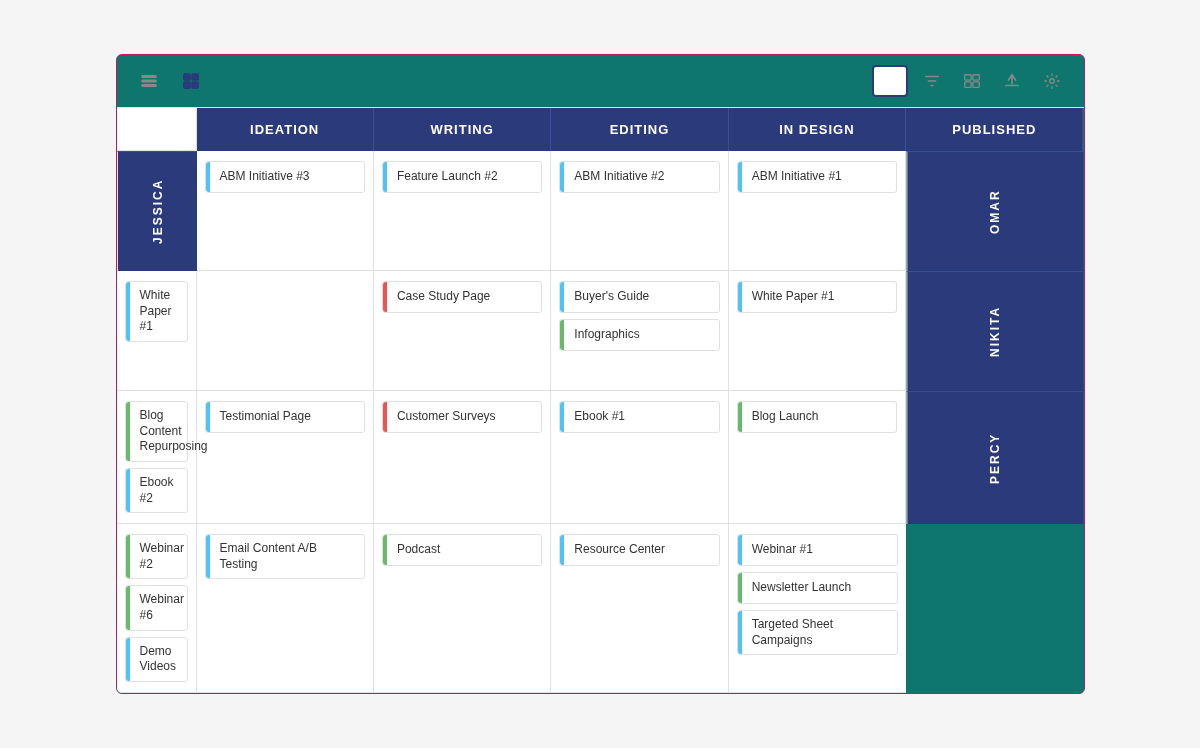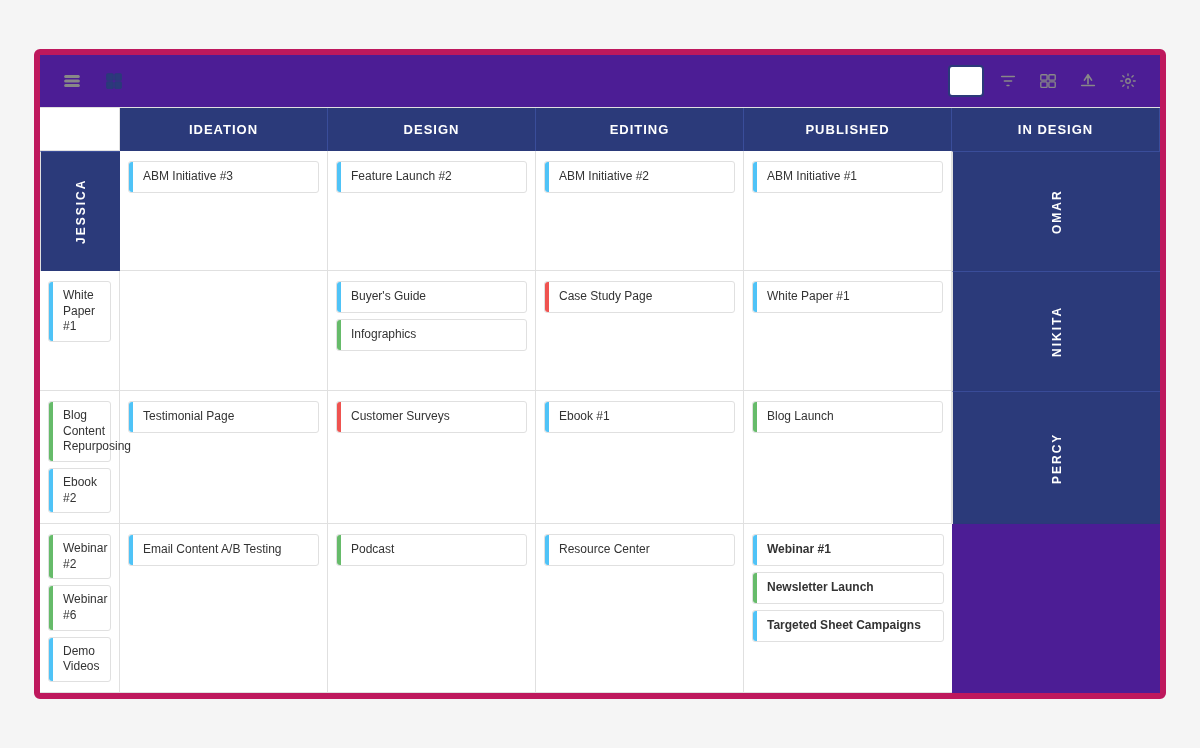--- a/index.html
+++ b/index.html
@@ -6,24 +6,24 @@
     body {
       font-family: -apple-system, BlinkMacSystemFont, 'Segoe UI', Arial, sans-serif;
       background: #f5f5f5;
       display: flex;
       justify-content: center;
       align-items: center;
       min-height: 100vh;
       padding: 20px;
     }
     .board-container {
-      background: #4c1d95;
-      border: 6px solid #be185d;
+      background: #0f766e;
+      border: 1px solid #be185d;
       border-radius: 6px;
-      width: 1132px;
+      width: 969px;
       overflow: hidden;
     }
     .toolbar {
       display: flex;
       align-items: center;
       padding: 10px 16px;
       border-bottom: 1px solid #e0e0e0;
       gap: 8px;
     }
     .toolbar-left {
@@ -106,21 +106,21 @@
       padding: 10px 8px;
       border-right: 1px solid #e0e0e0;
       border-bottom: 1px solid #e0e0e0;
       vertical-align: top;
       min-height: 120px;
       display: flex;
       flex-direction: column;
       gap: 6px;
       background: #fff;
     }
-    .cell:last-child { border-right: none; font-weight: bold; }
+    .cell:last-child { border-right: none; }
     
     .card {
       background: #fff;
       border: 1px solid #e0e0e0;
       border-radius: 3px;
       padding: 6px 8px 6px 10px;
       font-size: 12px;
       color: #333;
       position: relative;
       display: flex;
@@ -201,24 +201,24 @@
           <path d="M10 2v2M10 16v2M2 10h2M16 10h2M4.22 4.22l1.42 1.42M14.36 14.36l1.42 1.42M4.22 15.78l1.42-1.42M14.36 5.64l1.42-1.42" stroke="#888" stroke-width="1.5" stroke-linecap="round"></path>
         </svg>
       </button>
     </div>
   </div>
 
   <div class="board-grid" id="board-grid">
 
   <div class="header-spacer"></div>
       <div class="col-header">IDEATION</div>
-      <div class="col-header">DESIGN</div>
+      <div class="col-header">WRITING</div>
       <div class="col-header">EDITING</div>
+      <div class="col-header">IN DESIGN</div>
       <div class="col-header">PUBLISHED</div>
-      <div class="col-header">IN DESIGN</div>
       <div class="row-label">JESSICA</div>
       <div class="cell">
         <div class="card">
           <div class="card-bar bar-blue"></div>
           <span class="card-text">ABM Initiative #3</span>
         </div>
       </div>
       <div class="cell">
         <div class="card">
           <div class="card-bar bar-blue"></div>
@@ -238,39 +238,39 @@
         </div>
       </div>
       <div class="row-label">OMAR</div>
       <div class="cell">
         <div class="card">
           <div class="card-bar bar-blue"></div>
           <span class="card-text">White Paper #1</span>
         </div>
       </div>
       <div class="cell"></div>
-      <div class="cell">
-        <div class="card">
-          <div class="card-bar bar-blue"></div>
-          <span class="card-text">Buyer's Guide</span>
-        </div>
-        <div class="card">
-          <div class="card-bar bar-green"></div>
-          <span class="card-text">Infographics</span>
-        </div>
-      </div>
       <div class="cell">
         <div class="card">
           <div class="card-bar bar-red"></div>
           <span class="card-text">Case Study Page</span>
         </div>
       </div>
       <div class="cell">
         <div class="card">
           <div class="card-bar bar-blue"></div>
+          <span class="card-text">Buyer's Guide</span>
+        </div>
+        <div class="card">
+          <div class="card-bar bar-green"></div>
+          <span class="card-text">Infographics</span>
+        </div>
+      </div>
+      <div class="cell">
+        <div class="card">
+          <div class="card-bar bar-blue"></div>
           <span class="card-text">White Paper #1</span>
         </div>
       </div>
       <div class="row-label">NIKITA</div>
       <div class="cell">
         <div class="card">
           <div class="card-bar bar-green"></div>
           <span class="card-text">Blog Content Repurposing</span>
         </div>
         <div class="card">

